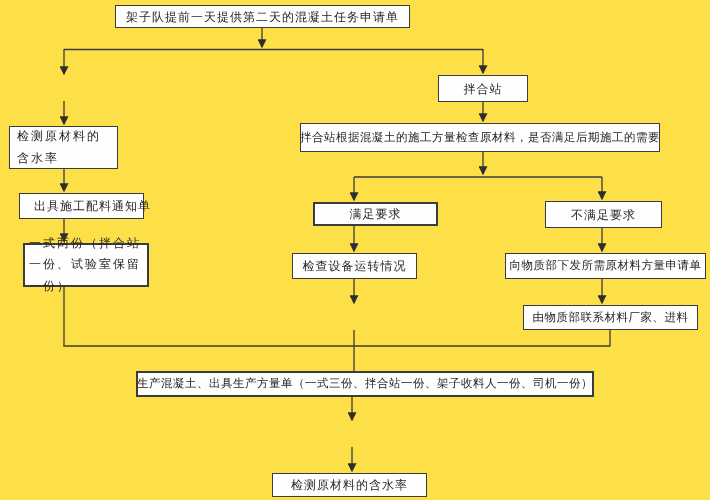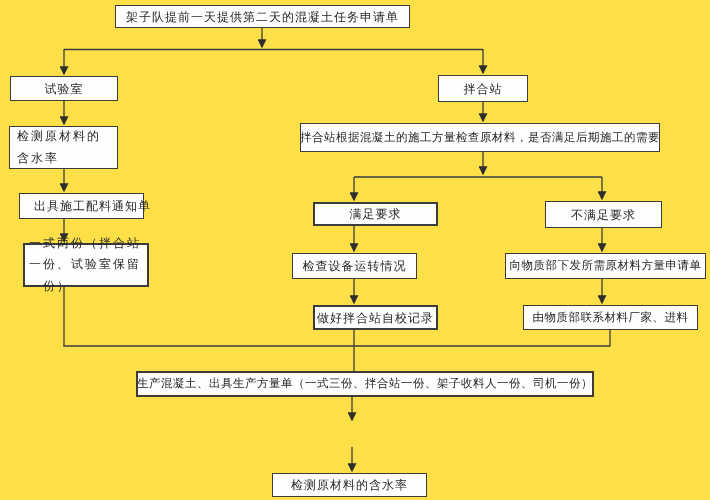--- a/index.html
+++ b/index.html
@@ -85,41 +85,39 @@
       <line x1="610" y1="330" x2="610" y2="346.6"></line>
       <line x1="354" y1="330" x2="354" y2="372"></line>
 
       <line x1="352" y1="397" x2="352" y2="420" marker-end="url(#arw)"></line>
       <line x1="352" y1="447" x2="352" y2="471" marker-end="url(#arw)"></line>
     </g>
   </svg>
 
   <div class="node" style="left:115px; top:5px; width:295px; height:23px;">架子队提前一天提供第二天的混凝土任务申请单</div>
 
-  <div class="node" style="left:10px; top:76px; width:108px; height:25px;">试验室</div>
 
   <div class="node leftalign" style="left:9px; top:126px; width:109px; height:43px;">检测原材料的含水率</div>
 
   <div class="node nowrap" style="left:19px; top:193px; width:125px; height:26px;padding-left:22px;">出具施工配料通知单</div>
 
   <div class="node leftalign thick" style="left:2px; top:243px; width:126px; height:44px; padding:0 4px;">一式两份（拌合站一份、试验室保留一份）</div>
 
   <div class="node" style="left:438px; top:75px; width:90px; height:27px;">拌合站</div>
 
   <div class="node small nowrap" style="left:300px; top:123px; width:360px; height:29px;">拌合站根据混凝土的施工方量检查原材料，是否满足后期施工的需要</div>
 
   <div class="node thick" style="left:292px; top:202px; width:125px; height:24px;">满足要求</div>
 
   <div class="node" style="left:545px; top:201px; width:117px; height:27px;">不满足要求</div>
 
   <div class="node" style="left:292px; top:253px; width:125px; height:26px;">检查设备运转情况</div>
 
   <div class="node small nowrap" style="left:505px; top:253px; width:201px; height:26px;">向物质部下发所需原材料方量申请单</div>
 
-  <div class="node thick" style="left:292px; top:305px; width:125px; height:25px;">做好拌合站自校记录</div>
 
   <div class="node small nowrap" style="left:523px; top:305px; width:175px; height:25px;">由物质部联系材料厂家、进料</div>
 
   <div class="node small nowrap thick" style="left:115px; top:371px; width:458px; height:26px;">生产混凝土、出具生产方量单（一式三份、拌合站一份、架子收料人一份、司机一份）</div>
 
 
   <div class="node nowrap" style="left:272px; top:473px; width:155px; height:24px;">检测原材料的含水率</div>
 
 </div>
 

